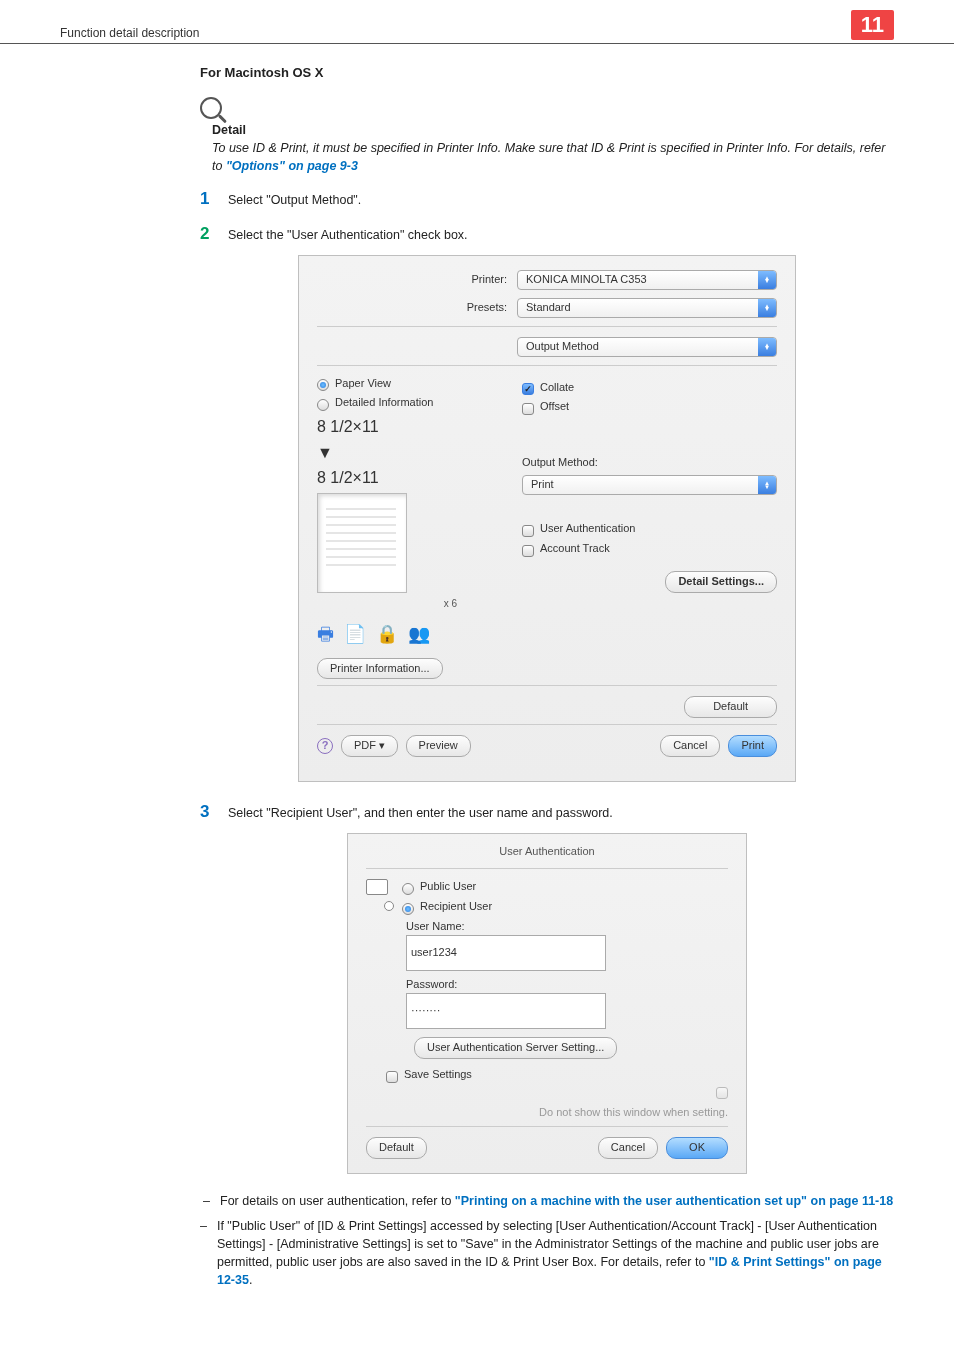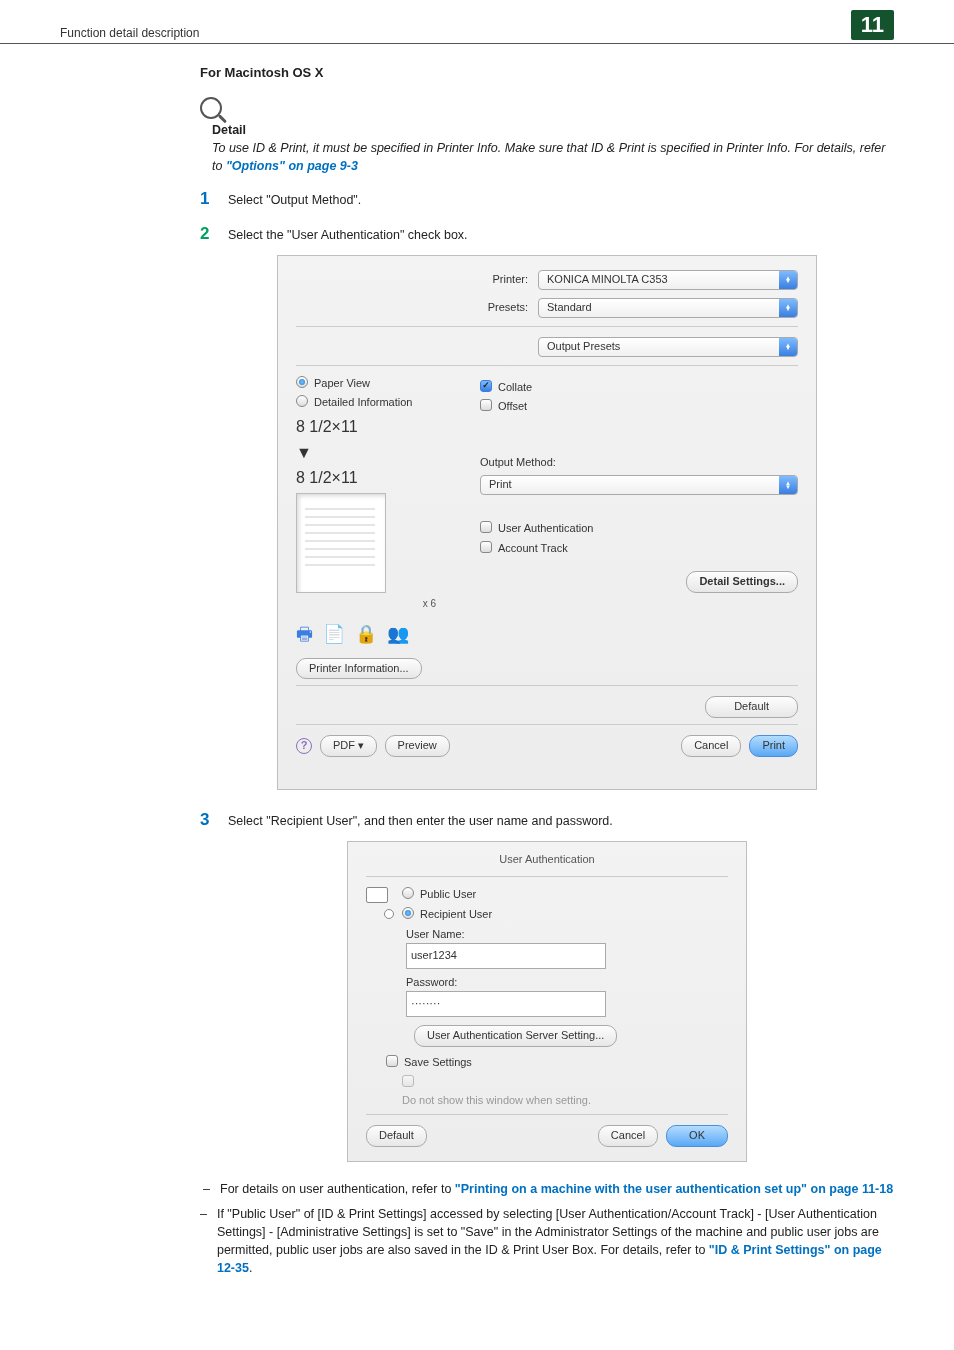--- a/index.html
+++ b/index.html
@@ -18,21 +18,21 @@
     justify-content: space-between;
     align-items: flex-end;
     padding: 10px 60px 3px 60px;
     border-bottom: 1px solid #555;
   }
   .header-title {
     font-size: 12px;
     color: #333;
   }
   .chapter-badge {
-    background: #14532d;
+    background: #ef4444;
     color: #fff;
     font-weight: bold;
     font-size: 22px;
     padding: 2px 10px;
     border-radius: 2px;
   }
   .content {
     padding: 20px 60px 0 200px;
     font-size: 12.5px;
     line-height: 1.45;
@@ -70,21 +70,21 @@
   .step-text { flex: 1; }
 
   .dialog {
     margin: 2px auto 18px auto;
     background: linear-gradient(#f3f3f3, #ededed);
     border: 1px solid #bfbfbf;
     font-size: 11px;
     font-family: "Lucida Grande", Arial, sans-serif;
     color: #333;
   }
-  .dialog1 { width: 540px; padding: 14px 18px 32px 18px; }
+  .dialog1 { width: 498px; padding: 14px 18px 24px 18px; }
   .drow { display: flex; align-items: center; gap: 10px; margin-bottom: 8px; justify-content: flex-end; }
   .drow > label { width: 60px; text-align: right; }
   .aqua-select {
     height: 20px;
     background: linear-gradient(#fff, #f0f0f0);
     border: 1px solid #aaa;
     border-radius: 4px;
     padding-left: 8px;
     display: flex;
     align-items: center;
@@ -97,22 +97,22 @@
     border-radius: 0 3px 3px 0;
     display: flex; align-items: center; justify-content: center;
     color: #fff; font-size: 9px;
   }
   .aqua-cap::before { content:"▴"; position:absolute; top:2px; font-size:7px;}
   .aqua-cap::after { content:"▾"; position:absolute; bottom:2px; font-size:7px;}
   hr.div { border: none; border-top: 1px solid #ccc; margin: 6px 0 10px 0; }
 
   .pane-flex { display: flex; gap: 14px; }
   .left-pane { width: 170px; }
-  .right-pane { flex: 1; padding-top: 4px; }
-  .radio-line, .check-line { display: flex; align-items: flex-start; gap: 6px; margin-bottom: 4px; }
+  .right-pane { flex: 1; padding-top: 4px; margin-left: 21px; }
+  .radio-line, .check-line { display: flex; align-items: flex-end; gap: 6px; margin-bottom: 4px; }
   .aqua-radio {
     width: 12px; height: 12px; border-radius: 50%;
     border: 1px solid #888; background: linear-gradient(#fff,#ddd);
     display:inline-flex; align-items:center; justify-content:center;
   }
   .aqua-radio.sel::after { content:""; width:6px; height:6px; border-radius:50%; background: radial-gradient(#6fbfff,#2a7ee0); }
   .aqua-check {
     width: 12px; height: 12px; border-radius: 3px;
     border: 1px solid #888; background: linear-gradient(#fff,#ddd);
     display:inline-flex; align-items:center; justify-content:center; font-size:9px; color:#fff;
@@ -142,21 +142,21 @@
   .dialog2 { width: 400px; padding: 10px 18px 14px 18px; }
   .dlg2-title { text-align:center; color:#555; font-size:11px; margin-bottom:8px; }
   .auth-icon {
     width:28px; height:32px; position:relative; margin-right:8px; flex:0 0 28px;
   }
   .auth-icon .screen { width:22px; height:16px; border:1px solid #888; background:#fff; border-radius:2px; }
   .auth-icon .head { position:absolute; bottom:0; left:18px; width:10px; height:10px; border-radius:50%; border:1px solid #888; background:#fff; }
   .user-row { display:flex; align-items:flex-start; }
   .user-col { margin-left: 40px; }
   .text-input {
-    background:#fff; border:1px solid #aaa; height:26px; width:200px;
+    background:#fff; border:1px solid #aaa; height:36px; width:200px;
     padding-left:4px; font-size:11px; display:flex; align-items:center;
     margin-bottom:6px;
   }
   .disabled-text { color:#999;flex-direction:column; }
 
   .notes { margin: 6px 0 0 0; }
   .notes .note-row { display:flex; gap:10px; margin-bottom:6px; }
   .notes .dash { width:10px; text-align:right; }
 </style>
 </head>
@@ -201,21 +201,21 @@
         <label>Presets:</label>
         <div class="aqua-select">
           <span>Standard</span>
           <span class="aqua-cap"></span>
         </div>
       </div>
       <hr class="div">
       <div class="drow">
         <label></label>
         <div class="aqua-select">
-          <span>Output Presets</span>
+          <span>Output Method</span>
           <span class="aqua-cap"></span>
         </div>
       </div>
       <hr class="div">
 
       <div class="pane-flex">
         <div class="left-pane">
           <div class="radio-line">
             <span class="aqua-radio sel"></span>
             <span>Paper View</span>

